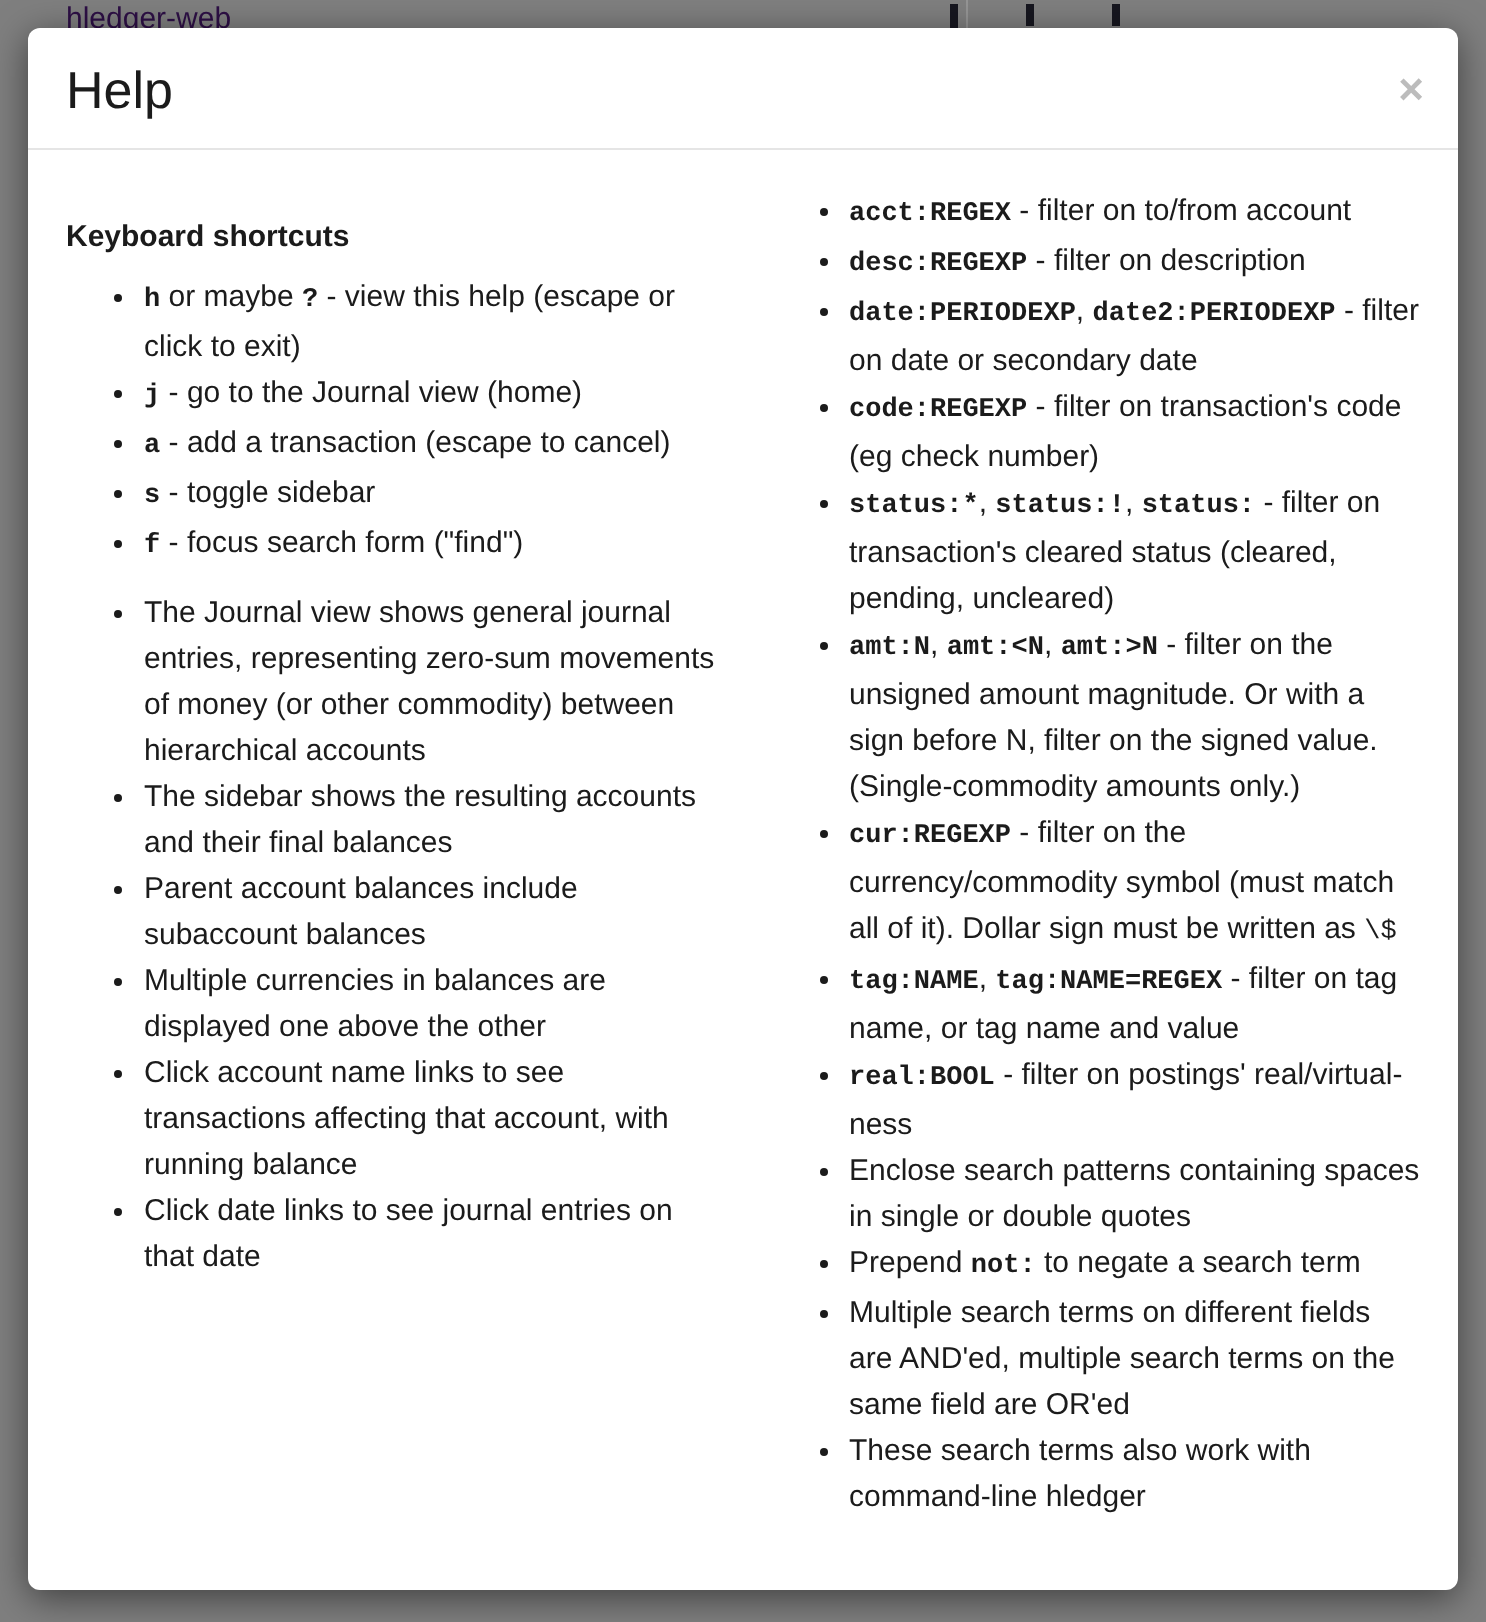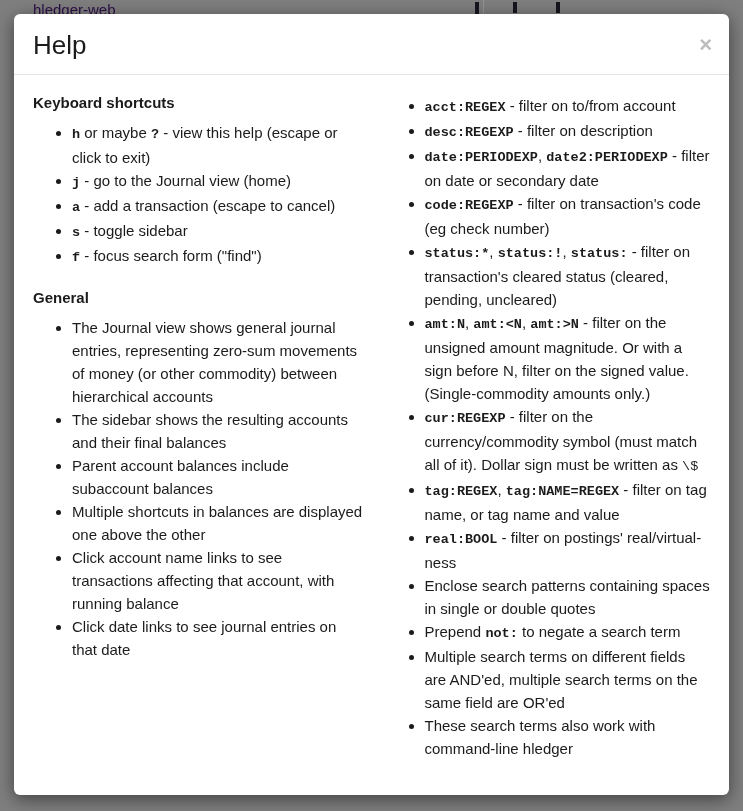--- a/index.html
+++ b/index.html
@@ -38,21 +38,21 @@
     font-size:22px; font-weight:700; line-height:1;
     color:#bcbcbc; cursor:pointer;
     font-family:"Liberation Sans", sans-serif;
   }
   .modal-body { display:flex; padding:19px; }
   .col { width:50%; }
   .col-left  { padding-right:8px; }
   .col-right { padding-left:14px; }
 
   .section-heading { font-size:15px; font-weight:700; margin:20px 0 10px; color:#1b1b1b; }
-  .col .section-heading:first-child { margin-top:0; }
+  .col .section-heading:first-child { margin-top:16px; }
 
   ul.help-list {
     margin:0 0 10px 0; padding-left:39px;
     font-size:15px; line-height:23px; color:#1b1b1b;
     list-style-type:disc;
   }
   ul.help-list li { margin:0; }
 
   .code, .mono {
     font-family:"Liberation Mono", monospace;
@@ -81,40 +81,39 @@
   <div class="modal-body">
     <div class="col col-left" id="col-left">
         <h4 class="section-heading">Keyboard shortcuts</h4>
         <ul class="help-list">
           <li><b class="code">h</b> or maybe <b class="code">?</b> - view this help (escape or click to exit)</li>
           <li><b class="code">j</b> - go to the Journal view (home)</li>
           <li><b class="code">a</b> - add a transaction (escape to cancel)</li>
           <li><b class="code">s</b> - toggle sidebar</li>
           <li><b class="code">f</b> - focus search form ("find")</li>
         </ul>
-        <h4 class="section-heading">General</h4>
         <ul class="help-list">
           <li>The Journal view shows general journal entries, representing zero-sum movements of money (or other commodity) between hierarchical accounts</li>
           <li>The sidebar shows the resulting accounts and their final balances</li>
           <li>Parent account balances include subaccount balances</li>
-          <li>Multiple shortcuts in balances are displayed one above the other</li>
+          <li>Multiple currencies in balances are displayed one above the other</li>
           <li>Click account name links to see transactions affecting that account, with running balance</li>
           <li>Click date links to see journal entries on that date</li>
         </ul>
       </div>
     <div class="col col-right" id="col-right">
         <ul class="help-list">
           <li><b class="code">acct:REGEX</b> - filter on to/from account</li>
           <li><b class="code">desc:REGEXP</b> - filter on description</li>
           <li><b class="code">date:PERIODEXP</b>, <b class="code">date2:PERIODEXP</b> - filter on date or secondary date</li>
           <li><b class="code">code:REGEXP</b> - filter on transaction's code (eg check number)</li>
           <li><b class="code">status:*</b>, <b class="code">status:!</b>, <b class="code">status:</b> - filter on transaction's cleared status (cleared, pending, uncleared)</li>
           <li><b class="code">amt:N</b>, <b class="code">amt:&lt;N</b>, <b class="code">amt:&gt;N</b> - filter on the unsigned amount magnitude. Or with a sign before N, filter on the signed value. (Single-commodity amounts only.)</li>
           <li><b class="code">cur:REGEXP</b> - filter on the currency/commodity symbol (must match all of it). Dollar sign must be written as <span class="mono">\$</span></li>
-          <li><b class="code">tag:REGEX</b>, <b class="code">tag:NAME=REGEX</b> - filter on tag name, or tag name and value</li>
+          <li><b class="code">tag:NAME</b>, <b class="code">tag:NAME=REGEX</b> - filter on tag name, or tag name and value</li>
           <li><b class="code">real:BOOL</b> - filter on postings' real/virtual-ness</li>
           <li>Enclose search patterns containing spaces in single or double quotes</li>
           <li>Prepend <b class="code">not:</b> to negate a search term</li>
           <li>Multiple search terms on different fields are AND'ed, multiple search terms on the same field are OR'ed</li>
           <li>These search terms also work with command-line hledger</li>
         </ul>
       </div>
   </div>
 </div>
 

